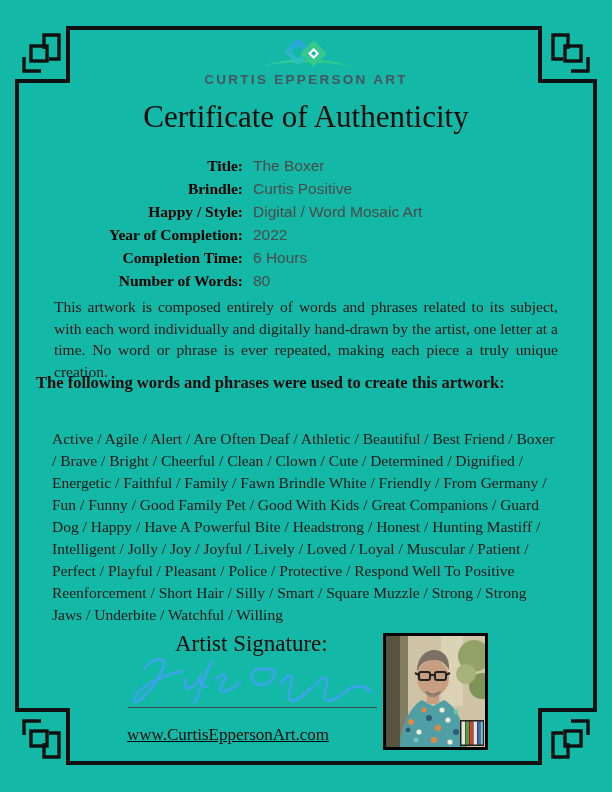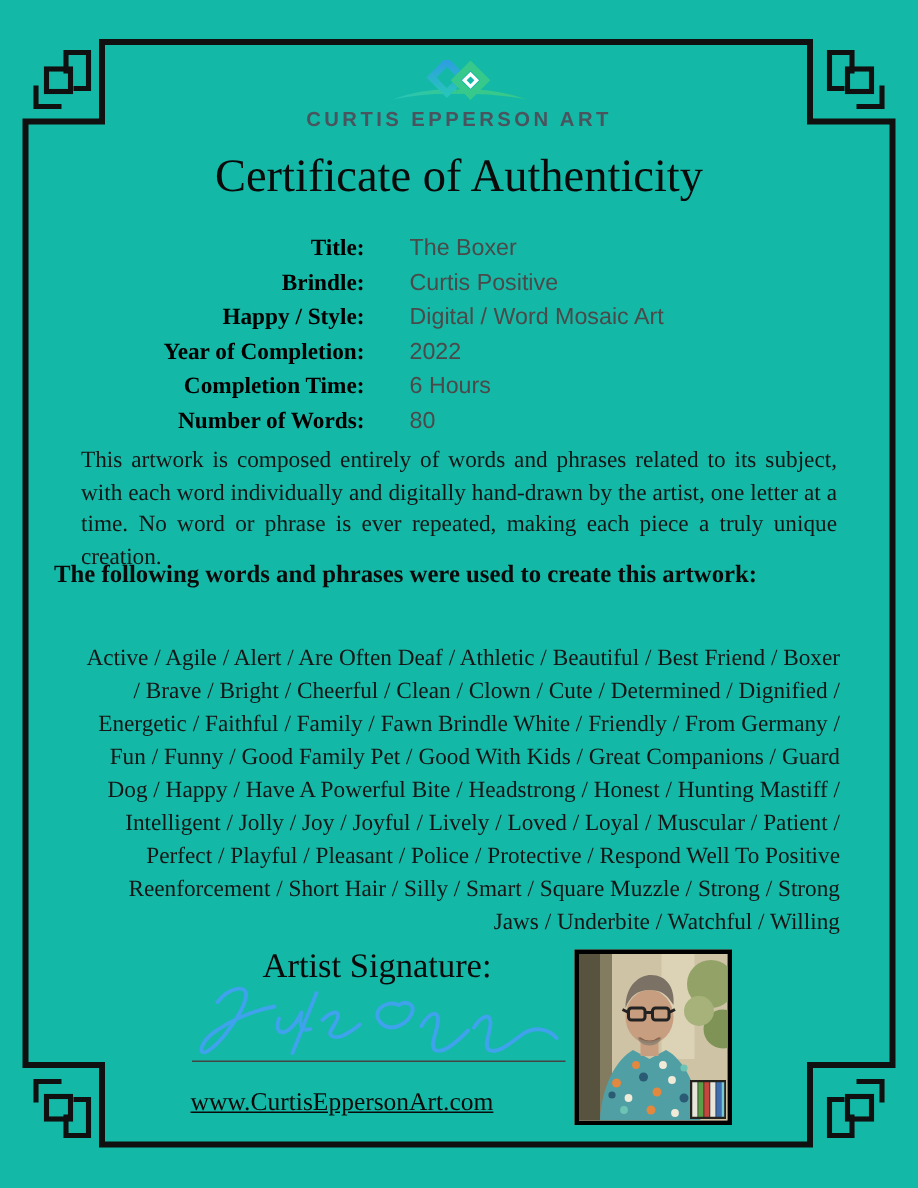--- a/index.html
+++ b/index.html
@@ -14,35 +14,35 @@
     position:absolute;top:72px;left:0;width:612px;text-align:center;
     font-family:"Liberation Sans",sans-serif;font-size:13.5px;font-weight:700;
     letter-spacing:2.3px;color:#49545e;
   }
   .cert-title{
     position:absolute;top:99px;left:0;width:612px;text-align:center;
     font-size:31px;font-weight:400;color:#0a0a0a;
   }
   .details{
     position:absolute;top:154px;left:58px;width:496px;
-    display:grid;grid-template-columns:185px 1fr;column-gap:30px;
+    display:grid;grid-template-columns:185px 1fr;column-gap:10px;
     font-size:15.5px;line-height:23px;
   }
   .detail-label{font-weight:700;text-align:right;color:#000;}
   .detail-value{font-family:"Liberation Sans",sans-serif;color:#4a4a4a;}
   .description{
     position:absolute;top:296px;left:54px;width:504px;
     font-size:15.5px;line-height:21.6px;text-align:justify;color:#161616;
   }
   .words-heading{
     position:absolute;top:373px;left:36px;width:540px;text-align:left;
     font-size:16.5px;font-weight:700;color:#0a0a0a;
   }
   .word-list{
-    position:absolute;top:428px;left:52px;width:508px;text-align:right;
+    position:absolute;top:428px;left:52px;width:508px;text-align:left;
     font-size:15.5px;line-height:22px;color:#161616;
   }
   .sig-label{
     position:absolute;top:631px;left:175px;font-size:23px;color:#0a0a0a;
   }
   .sig-svg{position:absolute;left:123px;top:652px;width:260px;height:62px;}
   .sig-line{position:absolute;top:707px;left:128px;width:249px;border-top:1.4px solid #444;}
   .website{
     position:absolute;top:725px;left:127px;width:252px;
     font-size:17px;color:#0a0a0a;text-decoration:underline;cursor:pointer;

